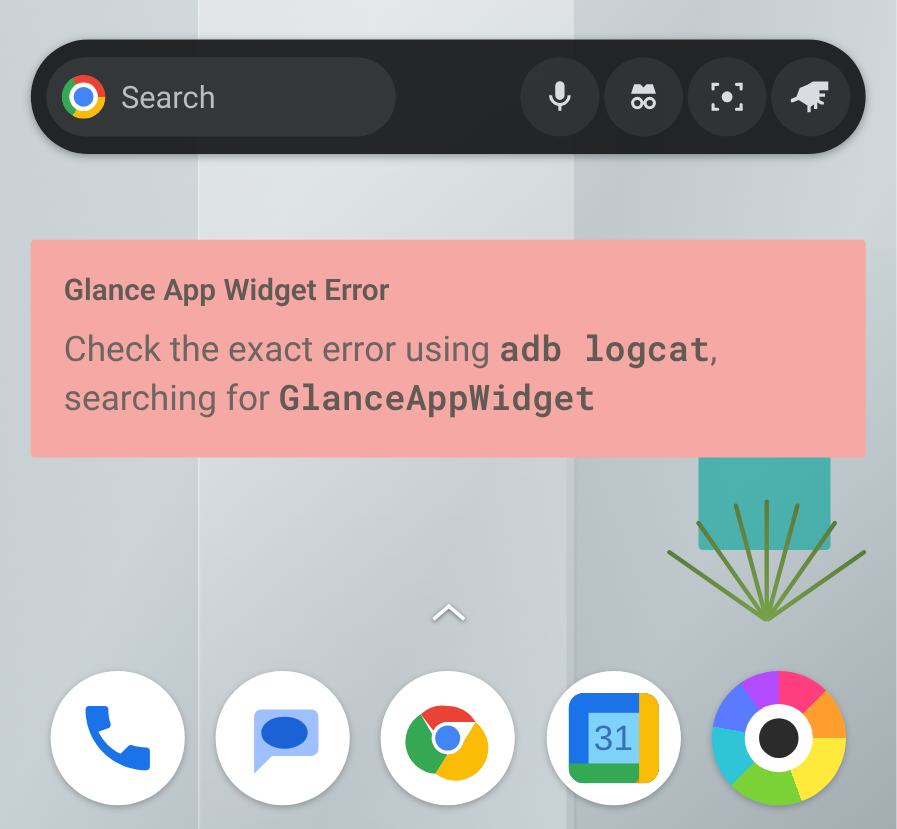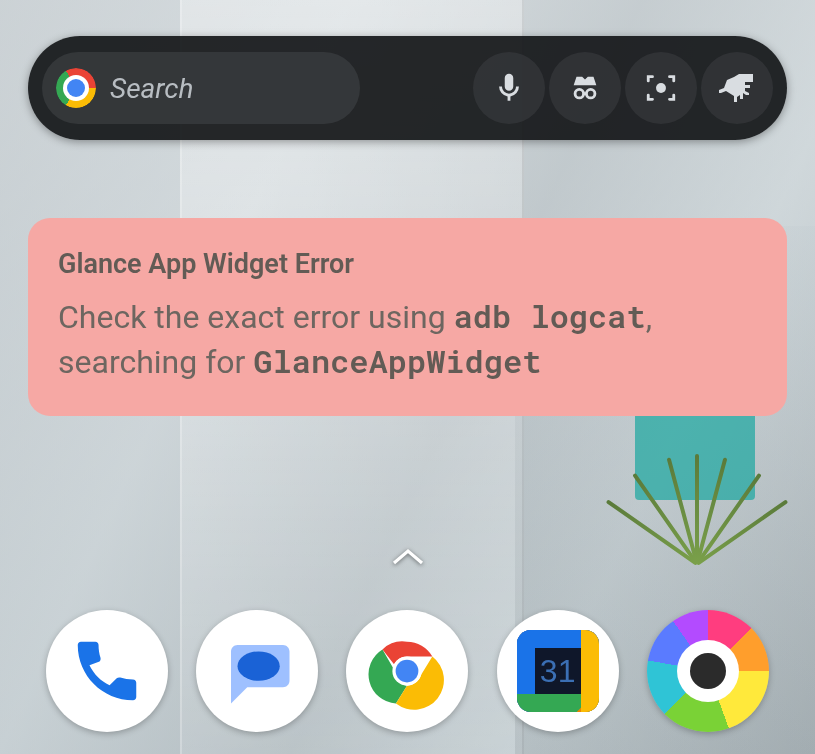--- a/index.html
+++ b/index.html
@@ -37,21 +37,20 @@
   .plant span:nth-child(7){transform:rotate(55deg);}
 
   
   .search-widget {
     position:absolute; left:28px; top:36px; right:28px; height:104px;
     background: rgba(20,22,24,0.92);
     border-radius: 52px;
     display:flex; align-items:center; padding:0 14px 0 14px;
     gap:4px;
     box-shadow: 0 2px 8px rgba(0,0,0,0.35);
-    font-style: italic;
   }
   .search-pill {
     flex: 0 0 auto; width: 318px; height: 72px;
     background: rgba(60,62,66,0.7);
     border-radius: 40px;
     display:flex; align-items:center; gap:14px;
     padding: 0 18px 0 14px;
     color:#b8bdc2; font-size:28px;
   }
   .chrome-logo { width:40px; height:40px; position:relative; border-radius:50%; overflow:hidden; flex:none; }
@@ -73,21 +72,21 @@
     background: rgba(60,62,66,0.55);
     display:flex; align-items:center; justify-content:center;
     color:#d9dde1; flex:none;
   }
   .icon-btn svg { width:34px; height:34px; fill:#d9dde1; }
   .icon-btn.dino svg { width:40px; height:32px; }
 
   
   .error-card {
     position:absolute; left:28px; top:218px; right:28px;
-    background:#f6a8a4; border-radius:22px;
+    background:#f6a8a4; border-radius:4px;
     padding:30px 30px 32px 30px;
     color:#5a5550;
   }
   .error-title { font-size:27px; font-weight:600; color:#625b55; margin-bottom:14px; }
   .error-body { font-size:32px; line-height:1.35; color:#6d6660; }
   .error-body .mono { font-family: "Roboto Mono", Menlo, Consolas, monospace; font-weight:600; color:#625b55; }
 
   
   .drawer-chevron {
     position:absolute; left:50%; top:545px; transform:translateX(-50%);
@@ -108,21 +107,21 @@
     position:relative;
   }
   .app svg { width:78px; height:78px; }
   .app.camera { background: conic-gradient(#ff3d7f 0 45deg,#ff9e2c 45deg 90deg,#ffe93b 90deg 160deg,#7ad236 160deg 225deg,#2fc4d6 225deg 280deg,#5a7bff 280deg 325deg,#b34bff 325deg 360deg); }
   .app.camera .lens-outer { position:absolute; width:62px; height:62px; border-radius:50%; background:#fff; }
   .app.camera .lens-inner { position:absolute; width:36px; height:36px; border-radius:50%; background:#2b2b2b; }
 
   
   .cal {
     width:82px; height:82px; border-radius:14px; position:relative; overflow:hidden;
-    background:#0f172a;
+    background:#7dd3fc;
   }
   .cal::before{content:"";position:absolute;left:0;top:0;width:18px;height:100%;background:#1a73e8;}
   .cal::after{content:"";position:absolute;right:0;top:0;width:18px;height:100%;background:#fbbc05;}
   .cal .t{position:absolute;left:0;top:0;height:18px;width:100%;background:#1a73e8;}
   .cal .b{position:absolute;left:0;bottom:0;height:18px;width:100%;background:#34a853;}
   .cal .corner{position:absolute;right:0;bottom:0;width:22px;height:22px;background:#ea8600;clip-path:polygon(100% 0,0 100%,100% 100%);}
   .cal .num{position:absolute;inset:0;display:flex;align-items:center;justify-content:center;
     font-size:32px;font-weight:500;color:#3b6fb4;font-family:Arial,sans-serif;}
 </style>
 </head>

